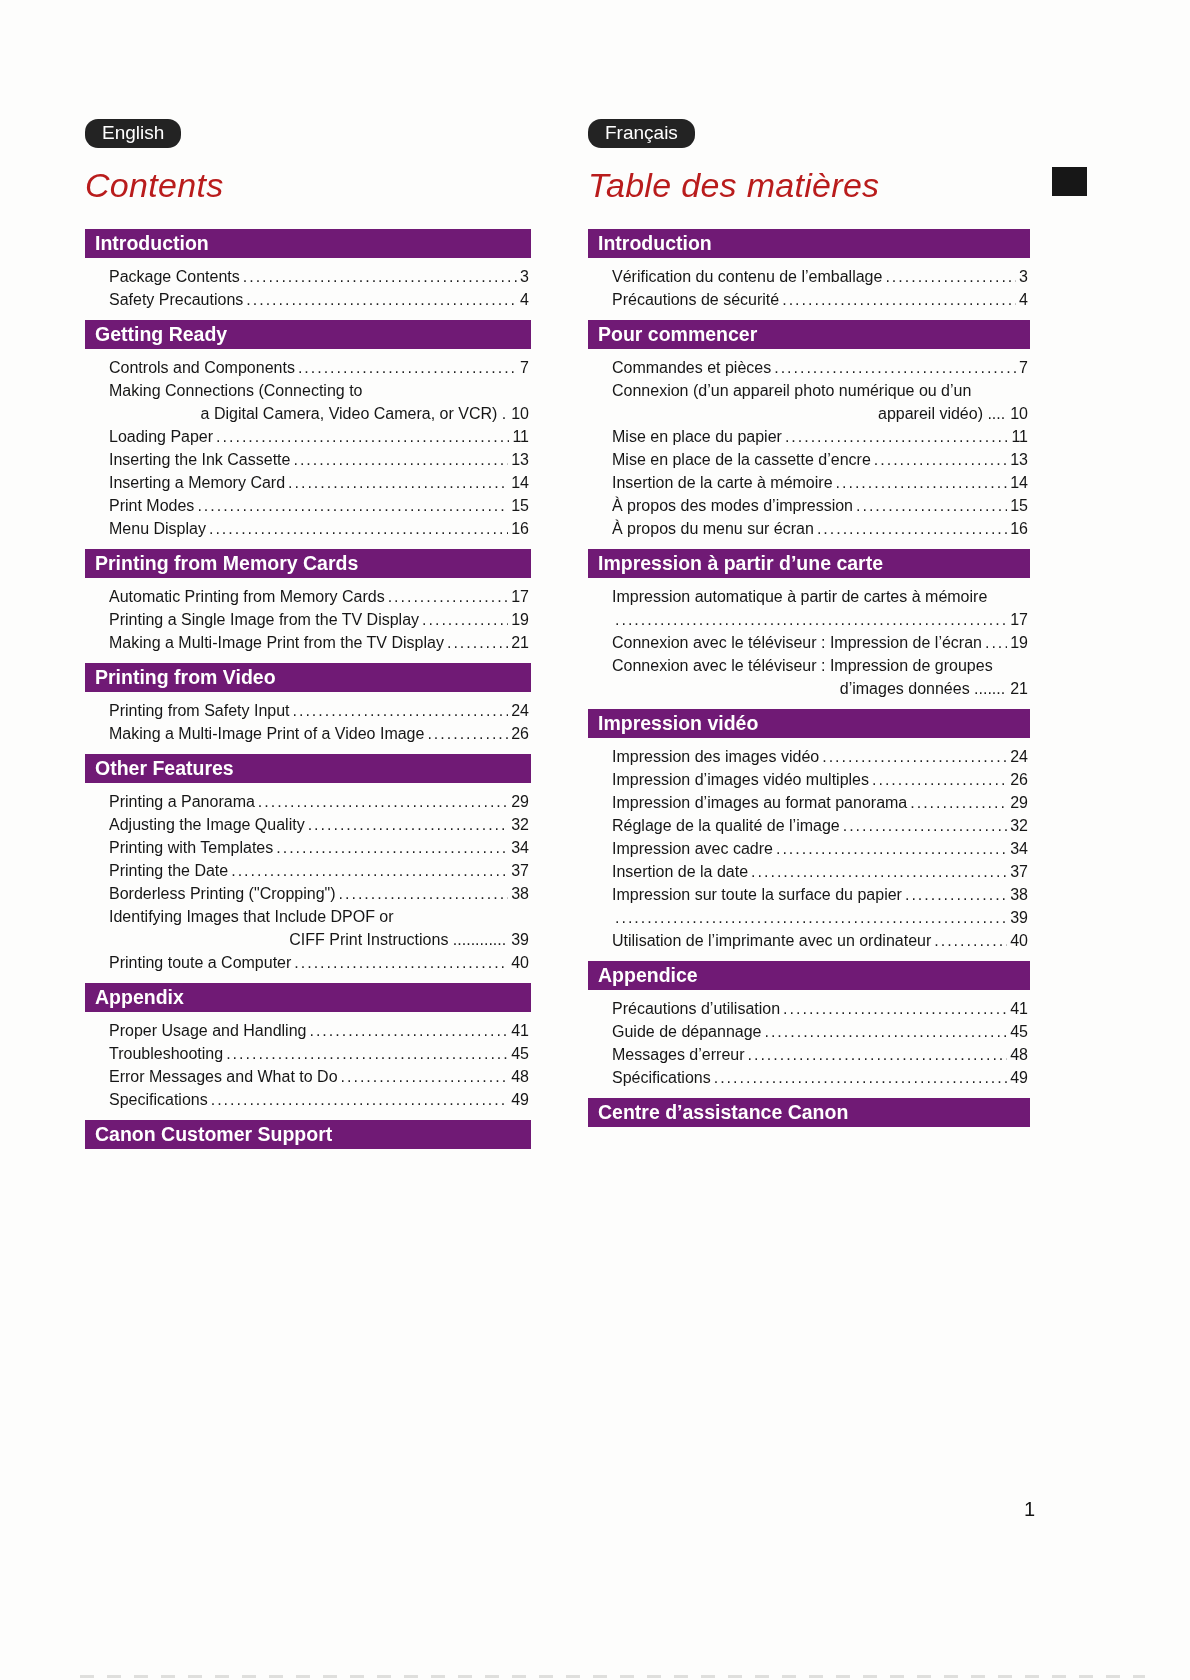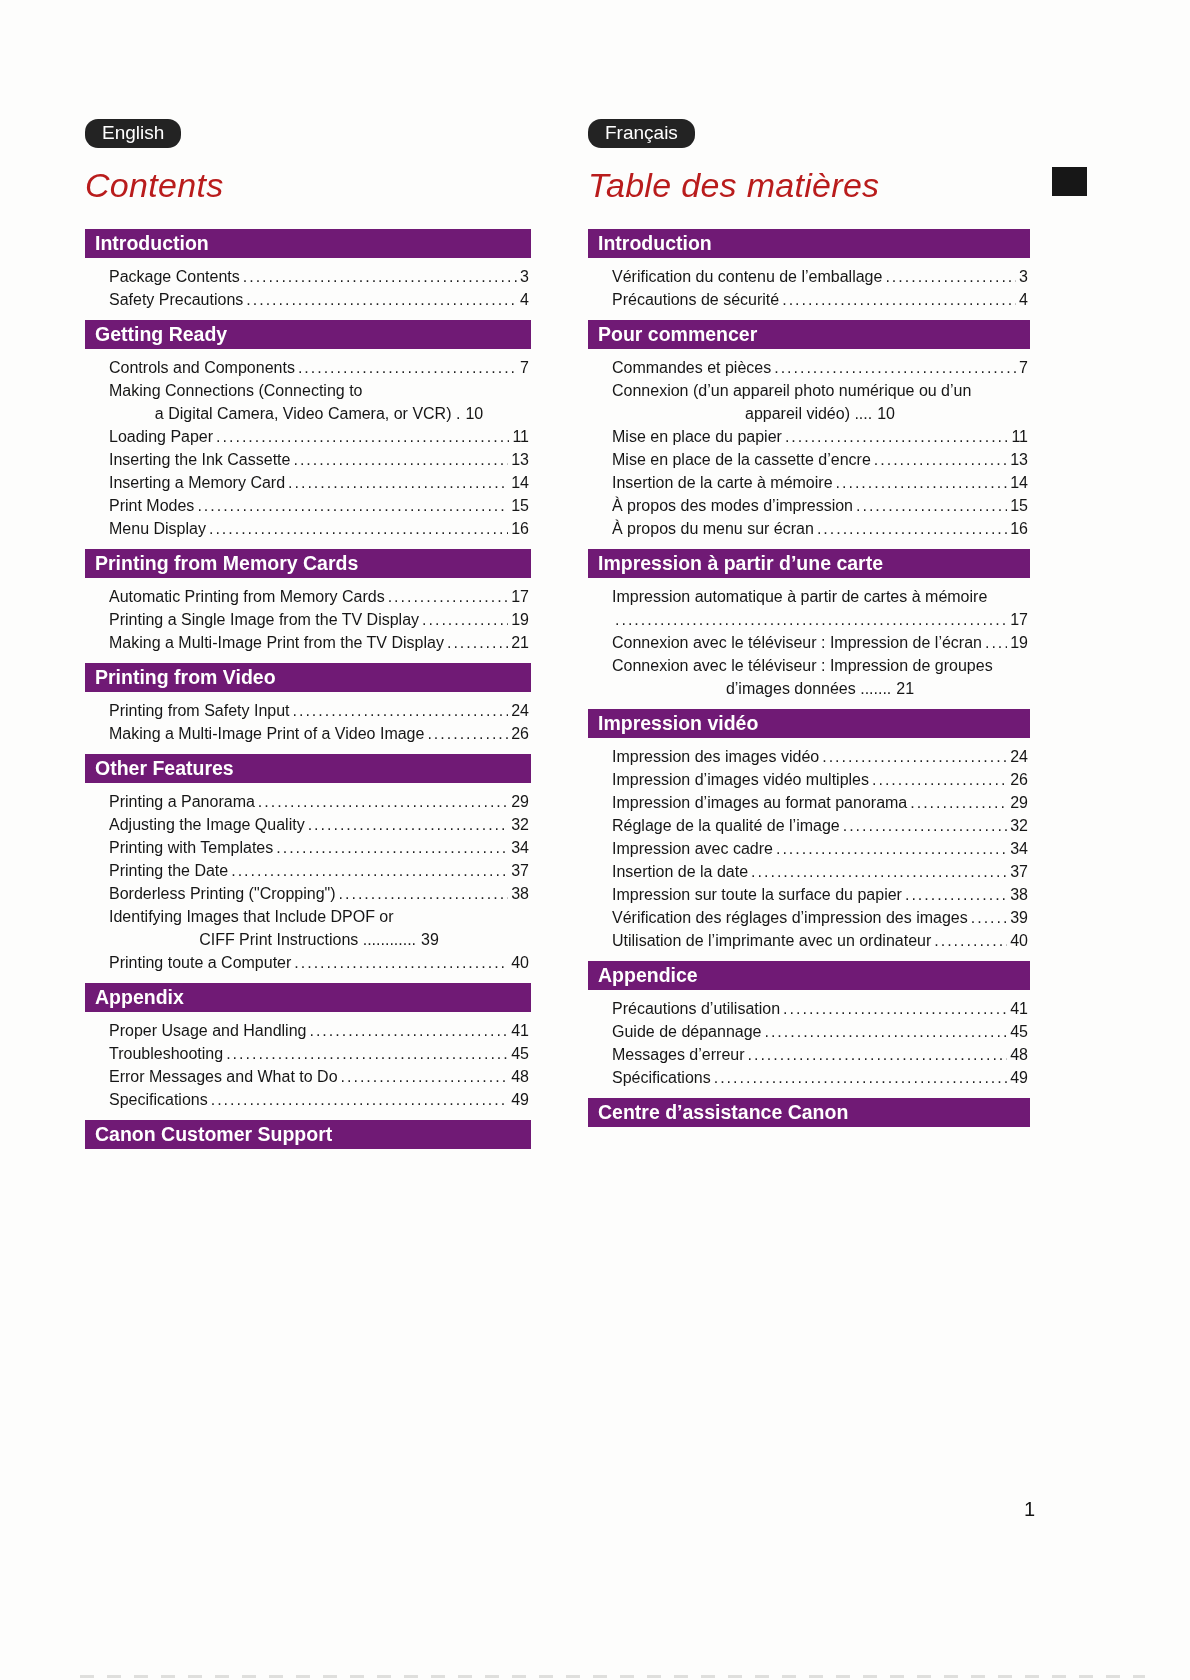--- a/index.html
+++ b/index.html
@@ -58,21 +58,21 @@
   }
   .entry .label { white-space: nowrap; }
 
   .entry-first {
     display: block;
     font-size: 16px; line-height: 23px;
     white-space: nowrap;
   }
 
   .entry-cont {
-    display: flex; align-items: baseline; justify-content: center;
+    display: flex; align-items: baseline; justify-content: flex-end;
     gap: 5px;
     font-size: 16px; line-height: 23px;
     white-space: nowrap;
   }
   .entry-cont.leadered { justify-content: flex-start; gap: 0; }
 
   .leader {
     flex: 1 1 auto;
     overflow: hidden;
     white-space: nowrap;
@@ -331,21 +331,20 @@
             <span class="label">Insertion de la date</span>
             <span class="leader"></span>
             <span class="pg">37</span>
           </div>
           <div class="entry">
             <span class="label">Impression sur toute la surface du papier</span>
             <span class="leader"></span>
             <span class="pg">38</span>
           </div>
           <div class="entry">
-            <span class="label">Vérification des réglages d’impression des images</span>
             <span class="leader"></span>
             <span class="pg">39</span>
           </div>
           <div class="entry">
             <span class="label">Utilisation de l’imprimante avec un ordinateur</span>
             <span class="leader"></span>
             <span class="pg">40</span>
           </div>
         </div><div class="sec-header">Appendice</div><div class="entries">
           <div class="entry">

